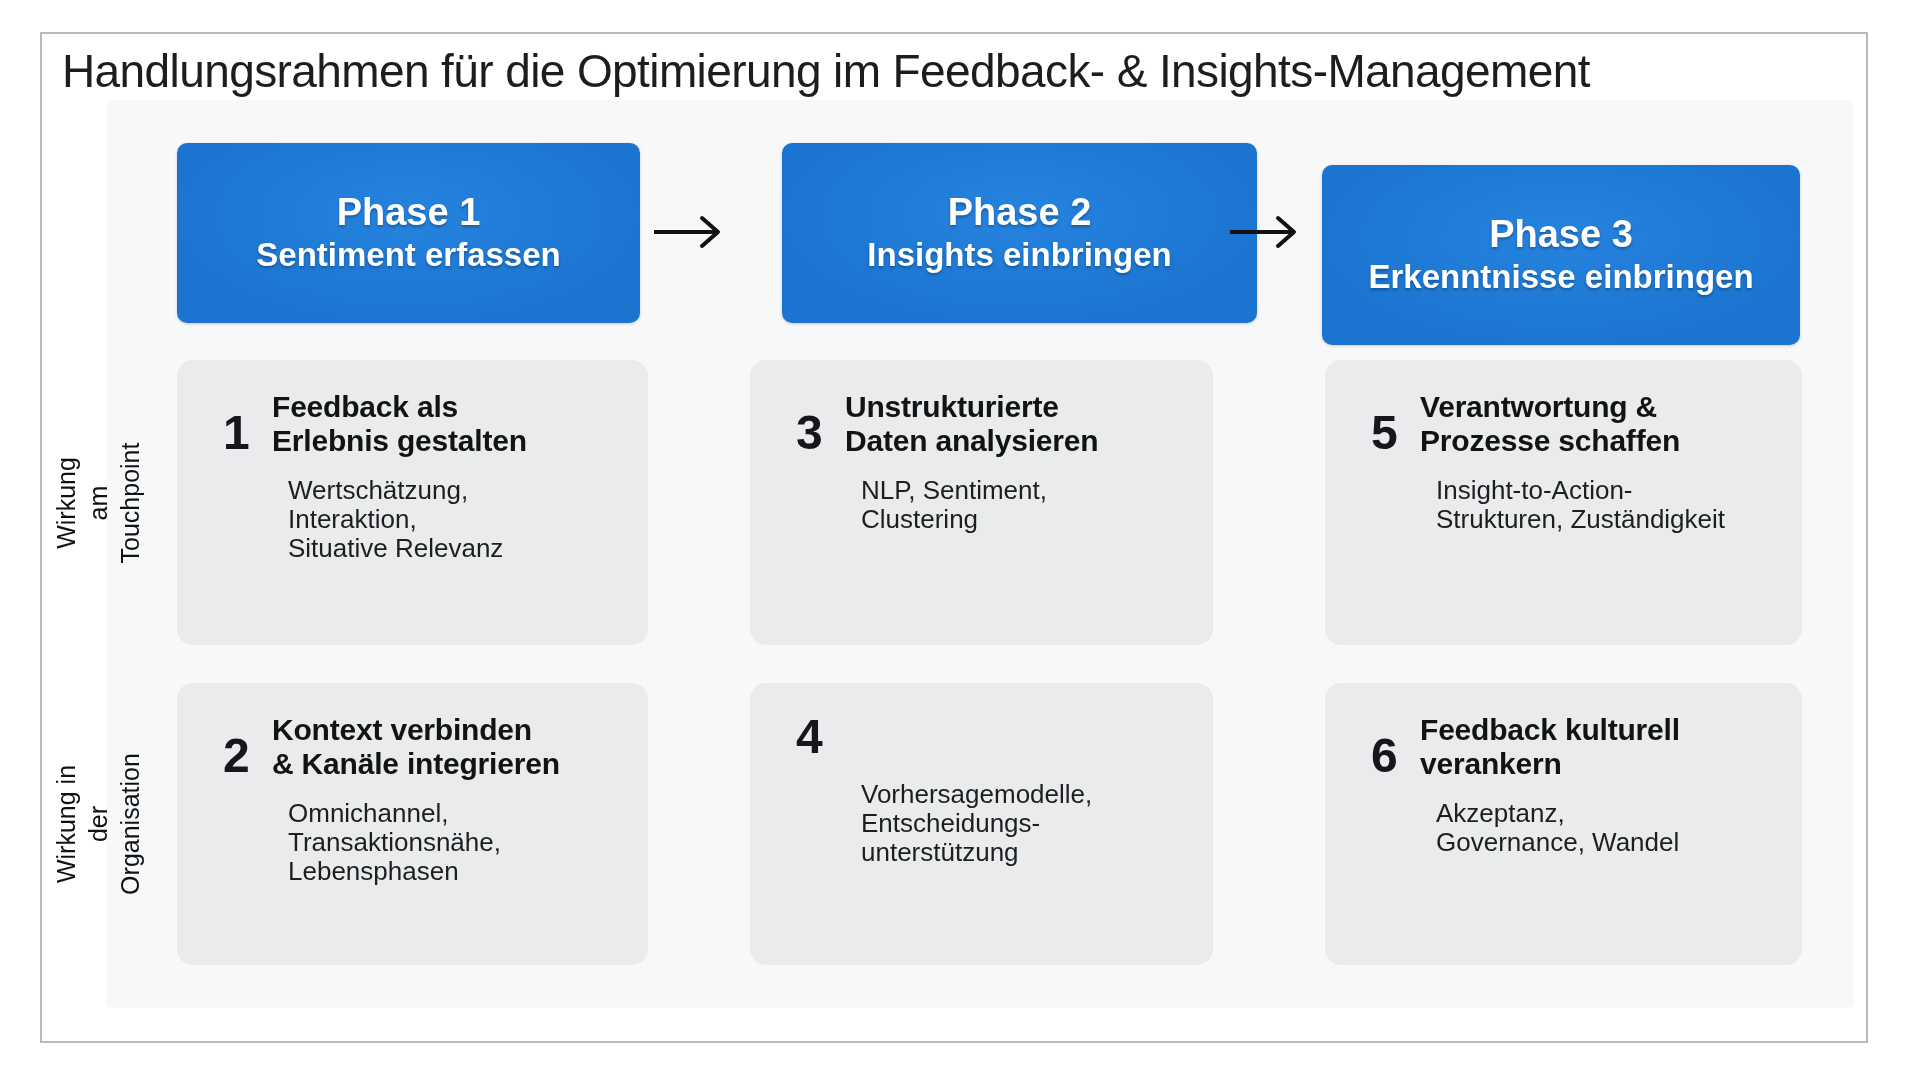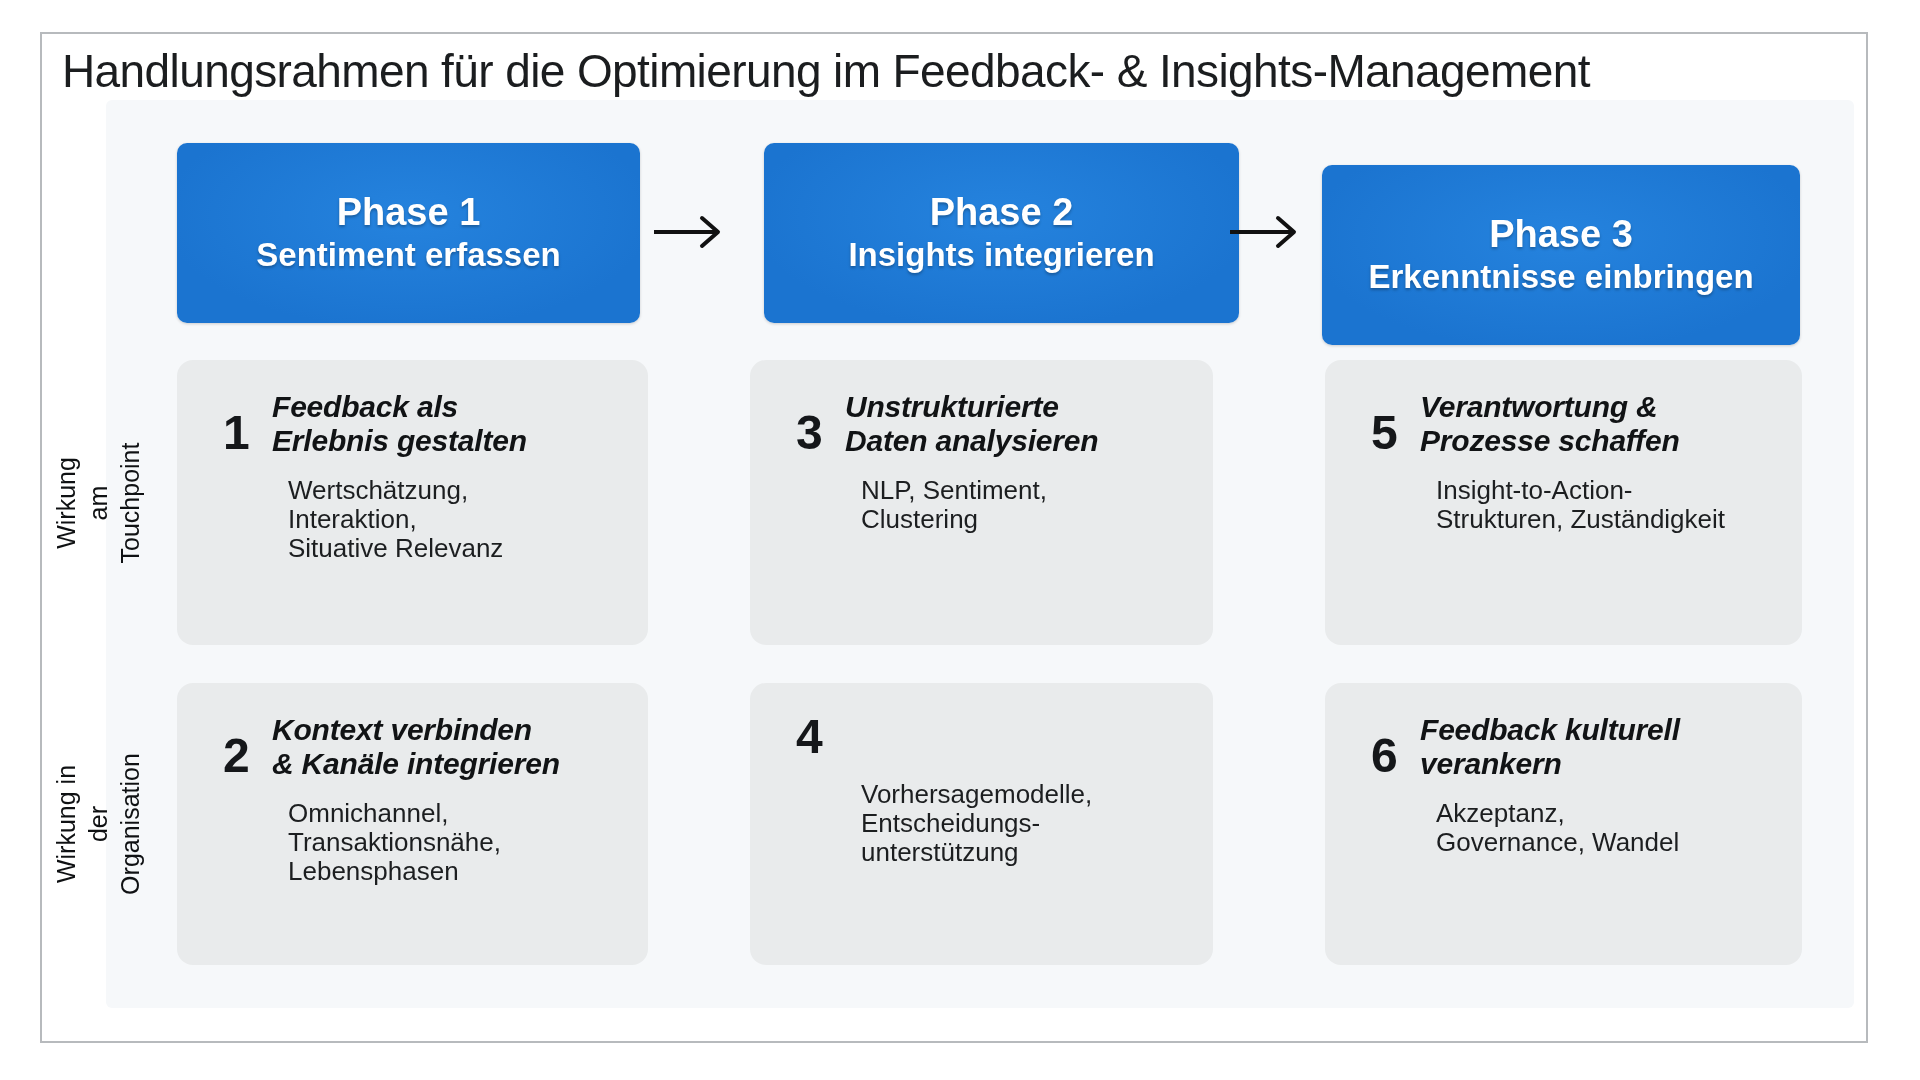--- a/index.html
+++ b/index.html
@@ -15,21 +15,21 @@
 
   .slide-title { position:absolute; left:62px; top:44px; font-size:46px;
                  letter-spacing:-0.6px; color:#1b1d1f; white-space:nowrap; }
 
   .phase { position:absolute; height:180px; border-radius:10px;
            background:radial-gradient(ellipse at 50% 40%, #2583de 0%, #1b74d0 75%);
            box-shadow:0 1px 3px rgba(0,0,0,0.18);
            display:flex; flex-direction:column; align-items:center; justify-content:center;
            color:#ffffff; text-align:center; }
   .phase-1 { left:177px; top:143px; width:463px; }
-  .phase-2 { left:764px; top:143px; width:475px; }
+  .phase-2 { left:782px; top:143px; width:475px; }
   .phase-3 { left:1322px; top:143px; width:478px;margin-top:22px; }
   .phase-label { font-size:38px; font-weight:700; line-height:1.15;
                  text-shadow:0 2px 3px rgba(0,0,0,0.28); }
   .phase-sub   { font-size:33px; font-weight:700; line-height:1.2;
                  text-shadow:0 2px 3px rgba(0,0,0,0.28); }
 
   .arrow { position:absolute; width:82px; height:40px; }
   .arrow-1 { left:650px; top:212px; }
   .arrow-2 { left:1226px; top:212px; }
 
@@ -38,21 +38,21 @@
   .card.r1 { top:360px; height:285px; }
   .card.r2 { top:683px; height:282px; }
   .card.c1 { left:177px;  width:471px; }
   .card.c2 { left:750px;  width:463px; }
   .card.c3 { left:1325px; width:477px; }
 
   .card-head { display:flex; align-items:flex-end; }
   .card-num  { width:49px; font-size:48px; font-weight:700; line-height:1.0;
                color:#15171a; flex:0 0 49px; padding-bottom:1px; }
   .card-title{ font-size:30px; font-weight:700; line-height:34px; color:#111315;
-               white-space:pre-line; letter-spacing:-0.2px;font-style:italic; }
+               white-space:pre-line; letter-spacing:-0.2px; }
   .card-body { margin-left:65px; margin-top:18px; font-size:26px; line-height:29px;
                color:#1c1e20; white-space:pre-line; }
 
   .row-label { position:absolute; left:52px; width:92px;
                display:flex; align-items:center; justify-content:center; }
   .row-label.r1 { top:360px; height:285px; }
   .row-label.r2 { top:683px; height:282px; }
   .row-label span { transform:rotate(-90deg); transform-origin:center;
                     font-size:25px; line-height:1.28; color:#0f1113;
                     text-align:center; white-space:pre-line; }
@@ -71,21 +71,21 @@
     <div class="phase-sub">Sentiment erfassen</div>
   </div>
 
   <svg class="arrow arrow-1" viewBox="0 0 82 40">
     <line x1="4" y1="20" x2="66" y2="20" stroke="#111111" stroke-width="4"></line>
     <polyline points="52,6 68,20 52,34" fill="none" stroke="#111111" stroke-width="4" stroke-linecap="round" stroke-linejoin="round"></polyline>
   </svg>
 
   <div class="phase phase-2">
     <div class="phase-label">Phase 2</div>
-    <div class="phase-sub">Insights integrieren</div>
+    <div class="phase-sub">Insights einbringen</div>
   </div>
 
   <svg class="arrow arrow-2" viewBox="0 0 82 40">
     <line x1="4" y1="20" x2="66" y2="20" stroke="#111111" stroke-width="4"></line>
     <polyline points="52,6 68,20 52,34" fill="none" stroke="#111111" stroke-width="4" stroke-linecap="round" stroke-linejoin="round"></polyline>
   </svg>
 
   <div class="phase phase-3">
     <div class="phase-label">Phase 3</div>
     <div class="phase-sub">Erkenntnisse einbringen</div>

